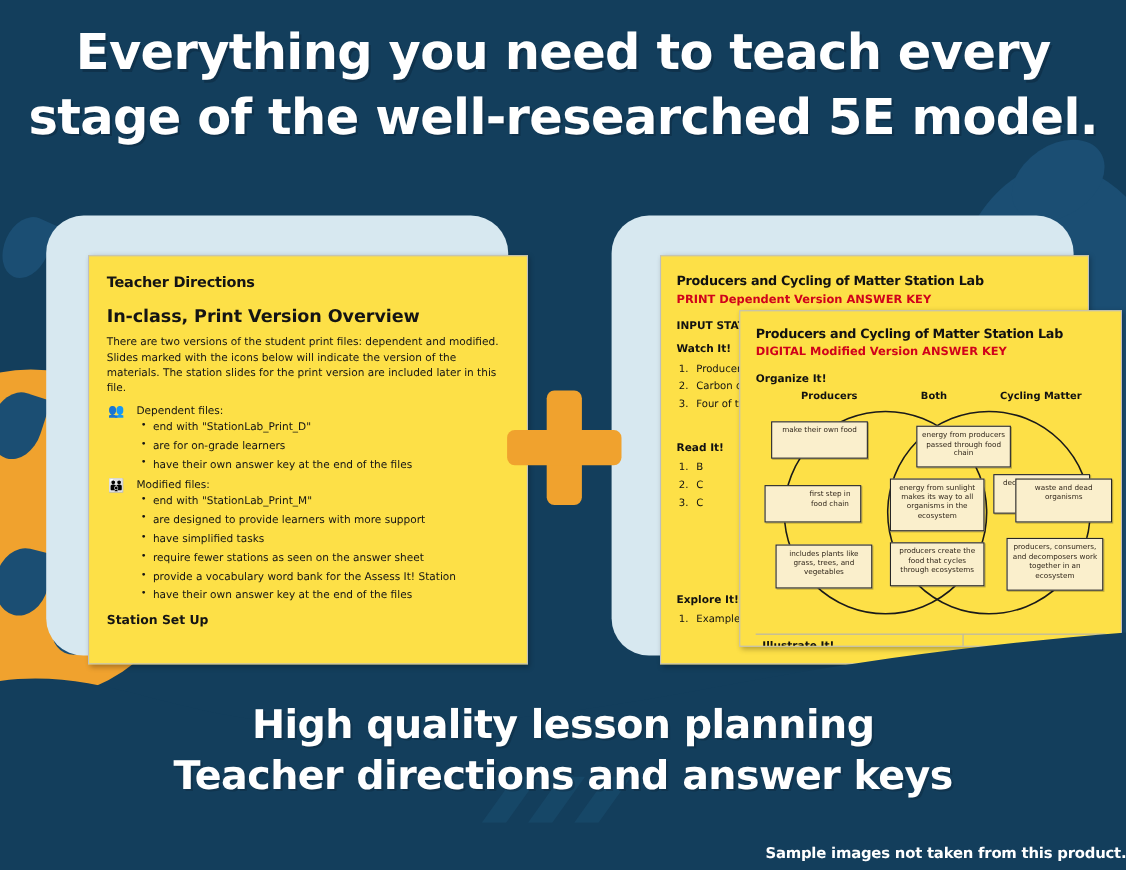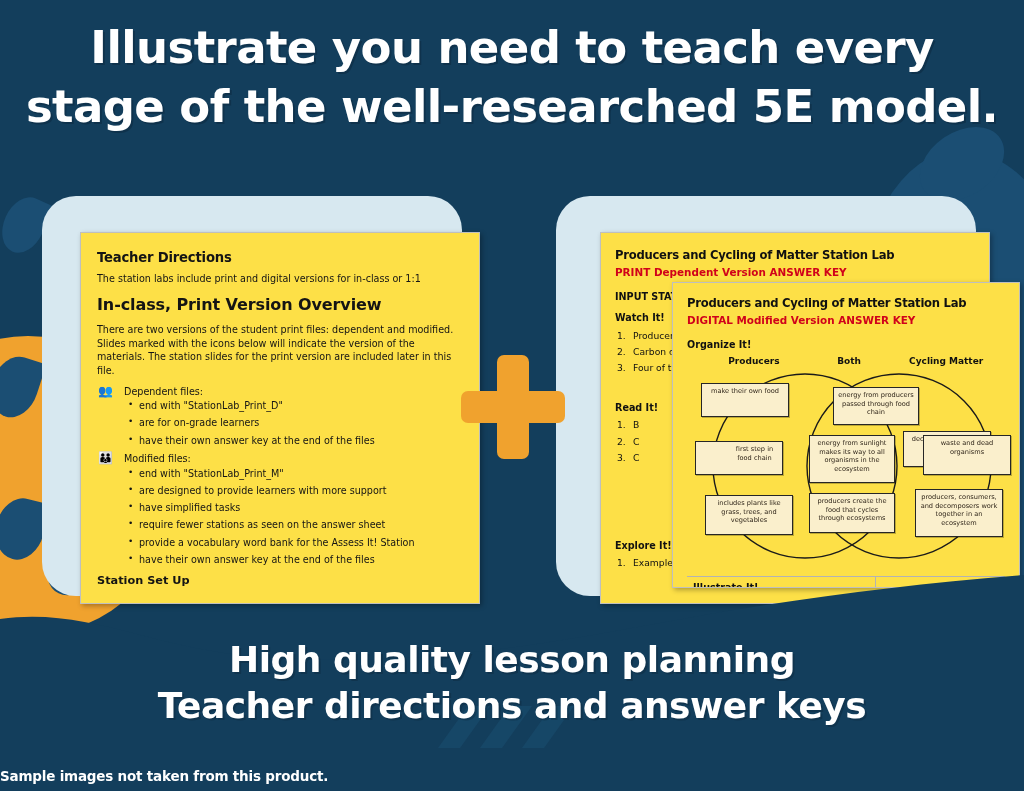--- a/index.html
+++ b/index.html
@@ -134,21 +134,21 @@
 
   
   .subhead {
     position:absolute; left:0; top:637px; width:1024px; text-align:center;
     color:#FFFFFF; font-family:"DejaVu Sans", sans-serif;
     font-weight:700; font-size:36px; line-height:1.27; letter-spacing:-0.5px;
     z-index:7; text-shadow:2px 2px 0 rgba(10,30,46,.30);
   }
   .subhead .line { display:block; white-space:nowrap; }
   .footnote {
-    position:absolute; left:0; top:768px; width:1024px; text-align:left;
+    position:absolute; left:0; top:768px; width:1024px; text-align:right;
     color:#FFFFFF; font-family:"DejaVu Sans", sans-serif;
     font-weight:700; font-size:13.5px; letter-spacing:-0.2px; z-index:7;
   }
 
   
   .plus { position:absolute; left:461px; top:355px; width:104px; height:104px; z-index:8; }
   .plus .bar { position:absolute; background:#F0A22E; border-radius:7px; }
   .plus .bar.h { left:0; top:36px; width:104px; height:32px; }
   .plus .bar.v { left:36px; top:0; width:32px; height:104px; }
 
@@ -168,29 +168,28 @@
   <div class="blob-orange-left"></div>
   <div class="leaf leaf-e"></div>
   <div class="leaf leaf-f"></div>
   <div class="leaf leaf-a"></div>
   <div class="leaf leaf-b"></div>
   <div class="leaf leaf-c"></div>
   <div class="leaf leaf-d"></div>
 </div>
 
 <div class="headline">
-  <span class="line">Illustrate you need to teach every</span>
+  <span class="line">Everything you need to teach every</span>
   <span class="line">stage of the well-researched 5E model.</span>
 </div>
 
 <div class="panel panel-left"></div>
 
 <div class="doc doc-left">
   <h1>Teacher Directions</h1>
-  <p>The station labs include print and digital versions for in-class or 1:1</p>
   <h2>In-class, Print Version Overview</h2>
   <p class="wrap">There are two versions of the student print files: dependent and modified. Slides marked with the icons below will indicate the version of the materials. The station slides for the print version are included later in this file.</p>
 
   <div class="icon-row">
     <span class="fig-icon">👥</span>
     <span class="lbl">Dependent files:</span>
   </div>
   <ul class="bul">
     <li>end with "StationLab_Print_D"</li>
     <li>are for on-grade learners</li>

